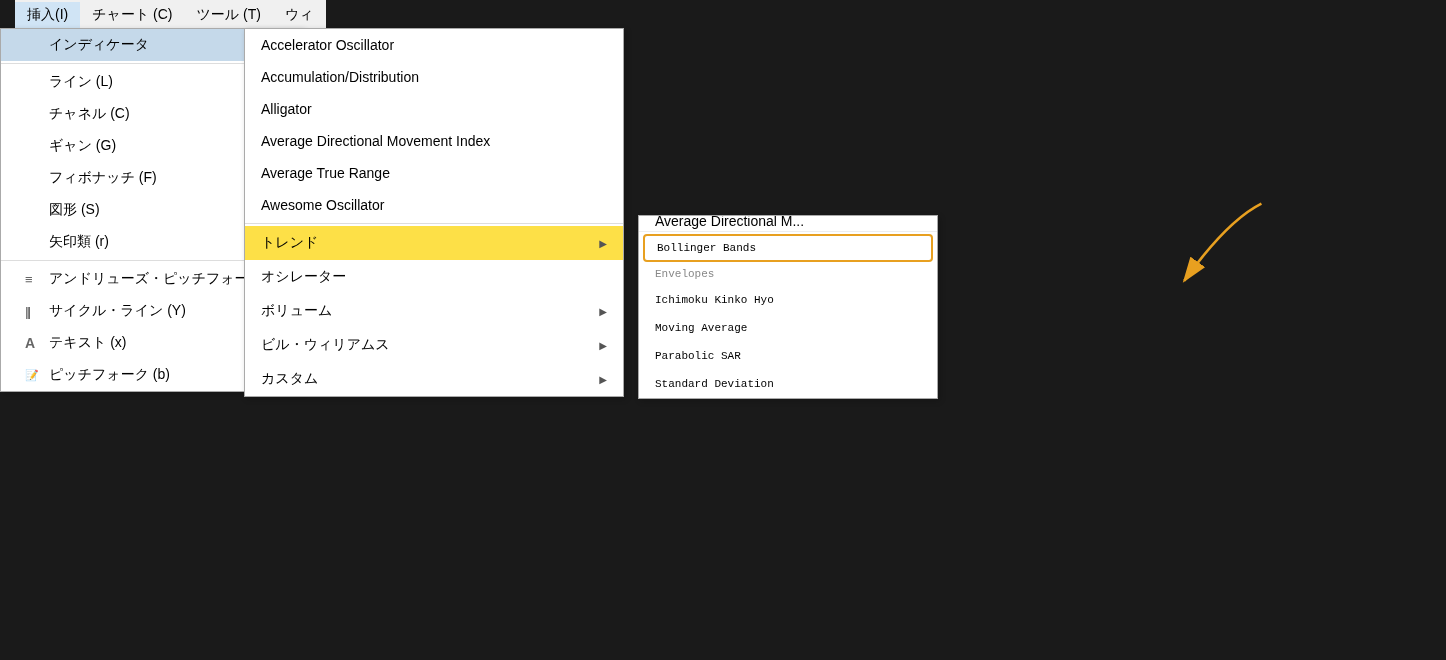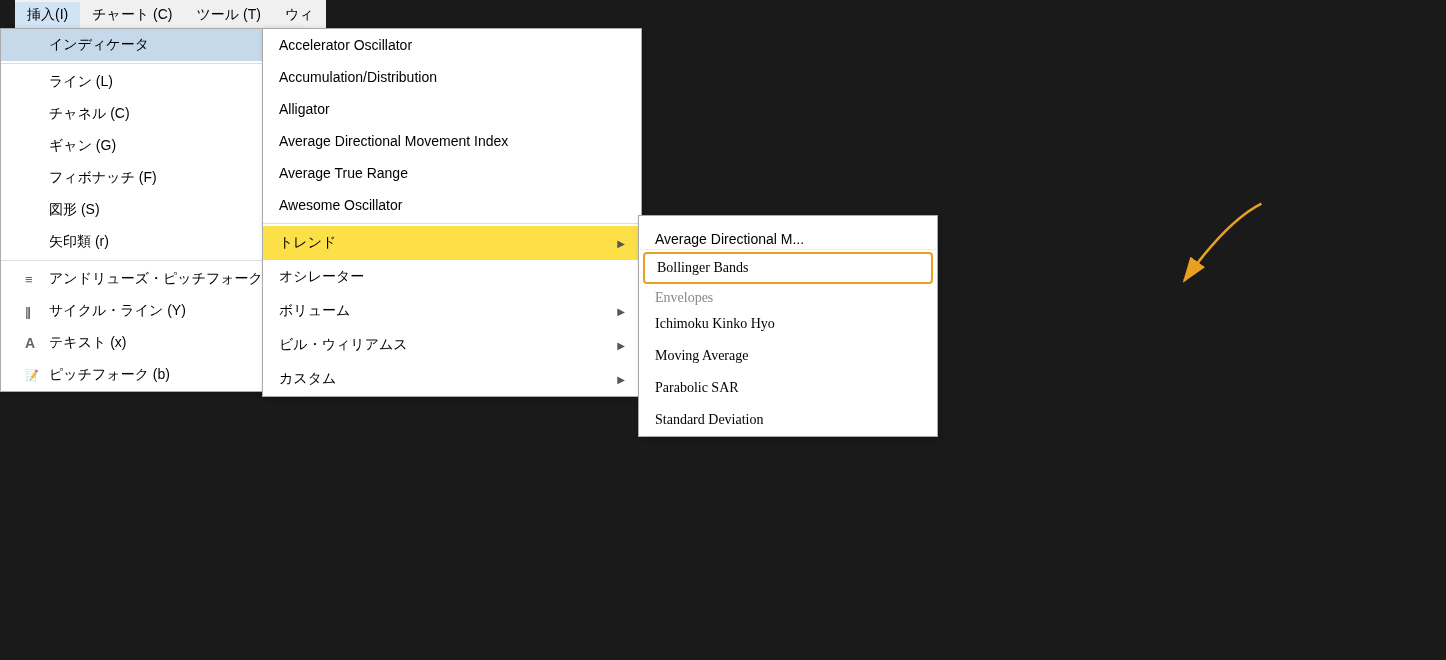--- a/index.html
+++ b/index.html
@@ -115,22 +115,22 @@
       z-index: 102;
     }
     .dropdown-l3 .menu-item {
       display: flex;
       align-items: center;
       padding: 8px 16px 8px 16px;
       cursor: pointer;
       color: #000;
       position: relative;
       white-space: nowrap;
-      font-family: Liberation Serif, serif;
-      font-size: 14px;
+      font-family: Liberation Mono, monospace;
+      font-size: 11px;
     }
     .dropdown-l3 .menu-item.highlighted {
       background: #fff;
       border: 2.5px solid #e8a020;
       border-radius: 4px;
       margin: 2px 4px;
       padding: 6px 12px 6px 12px;
     }
 
     
@@ -142,21 +142,21 @@
       pointer-events: none;
     }
     .arrow-annotation svg {
       width: 160px;
       height: 120px;
     }
 
     
     .partial-item {
       overflow: hidden;
-      height: 34px;
+      height: 16px;
       display: flex;
       align-items: flex-end;
       padding: 0 16px 2px 16px;
       font-family: Arial, sans-serif;
       font-size: 14px;
       color: #000;
       border-bottom: 1px solid #eee;
     }
   </style>
 </head>
@@ -219,21 +219,21 @@
   <div class="menu-item">
     <span class="icon-placeholder" style="font-size:14px; font-weight:bold;">A</span>
     <span>テキスト (x)</span>
   </div>
   <div class="menu-item">
     <span class="icon-placeholder" style="font-size:11px;">📝</span>
     <span>ピッチフォーク (b)</span>
   </div>
 </div>
 
-<div class="dropdown-l2" style="top: 28px; left: 262px;">
+<div class="dropdown-l2" style="top: 28px; left: 244px;">
   <div class="menu-item">
     <span>Accelerator Oscillator</span>
   </div>
   <div class="menu-item">
     <span>Accumulation/Distribution</span>
   </div>
   <div class="menu-item">
     <span>Alligator</span>
   </div>
   <div class="menu-item">

